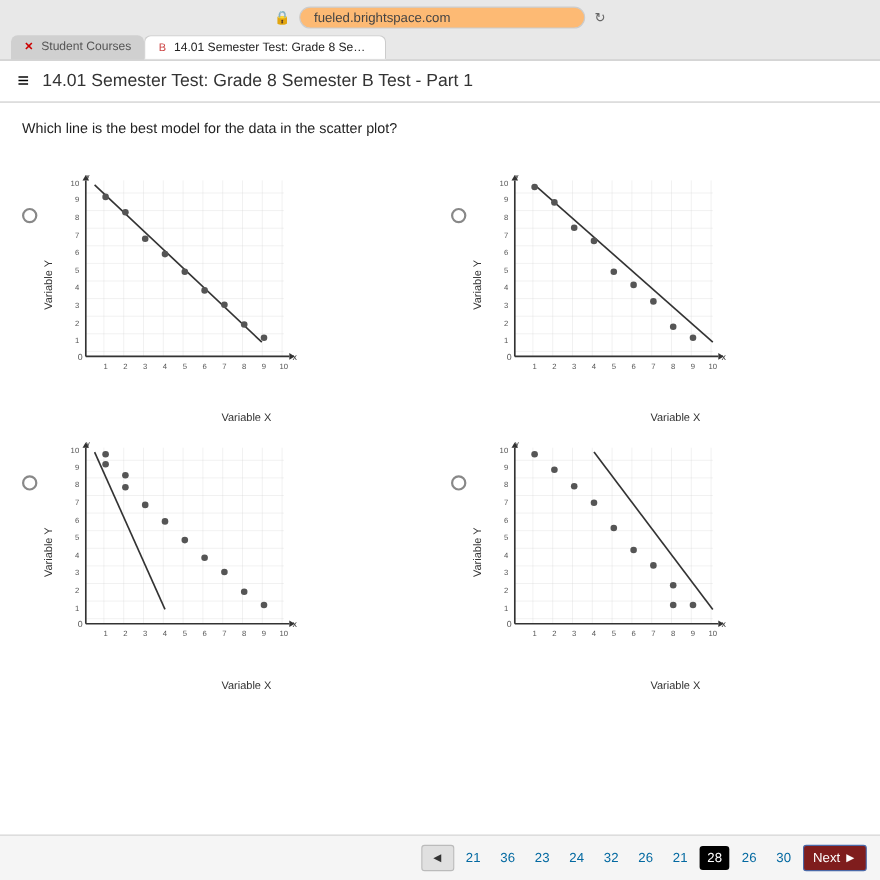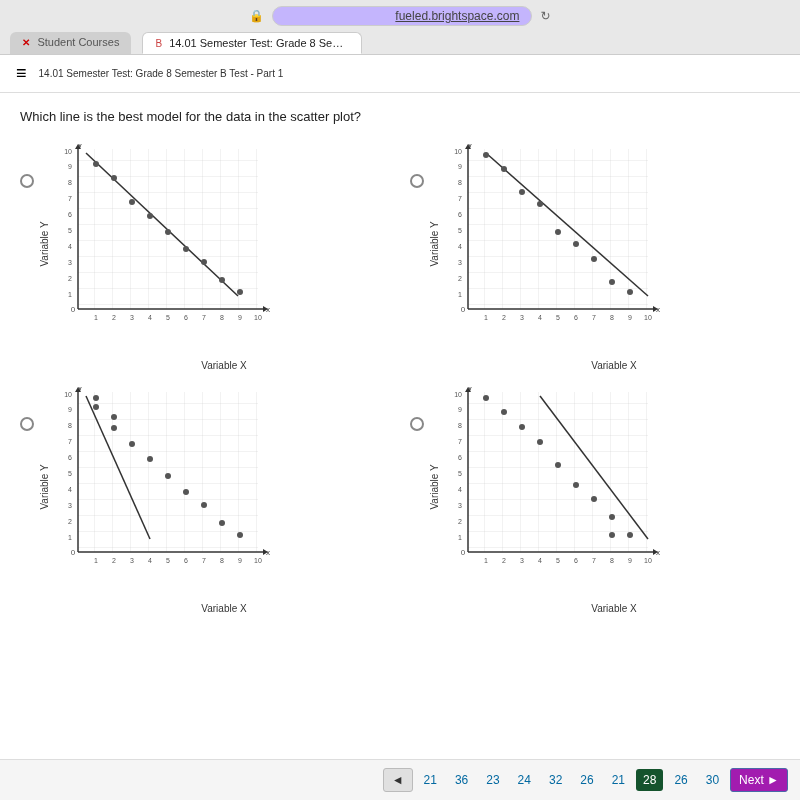--- a/index.html
+++ b/index.html
@@ -19,35 +19,34 @@
       flex-shrink: 0;
     }
     .address-bar-row {
       display: flex;
       align-items: center;
       justify-content: center;
       padding: 6px 10px;
       gap: 8px;
     }
     .address-bar {
-      background: #c4b5fd;
+      background: #fdba74;
       border: 1px solid #ccc;
       border-radius: 12px;
       padding: 2px 12px;
       font-size: 12px;
       color: #444;
       width: 260px;
-      text-align: right;
-      text-decoration: underline;
+      text-align: left;
     }
     .tabs-row {
       display: flex;
       align-items: stretch;
       padding: 0 10px;
-      gap: 11px;
+      gap: 0;
       border-bottom: 1px solid #ccc;
     }
     .tab {
       padding: 4px 12px;
       font-size: 11px;
       border-radius: 6px 6px 0 0;
       cursor: pointer;
       white-space: nowrap;
       overflow: hidden;
       text-overflow: ellipsis;
@@ -74,34 +73,34 @@
       display: flex;
       align-items: center;
       gap: 12px;
       flex-shrink: 0;
     }
     .hamburger {
       font-size: 18px;
       cursor: pointer;
     }
     .app-title {
-      font-size: 10px;
+      font-size: 16px;
       color: #333;
       font-weight: 500;
     }
 
     
     .main-content {
       background: white;
       flex: 1;
       overflow-y: auto;
       padding: 16px 20px;
       display: flex;
       flex-direction: column;
-      gap: 12px;
+      gap: 27px;
     }
     .question-text {
       font-size: 13px;
       color: #222;
       margin-bottom: 8px;
     }
 
     
     .graphs-grid {
       display: grid;
@@ -161,33 +160,33 @@
     .nav-btn {
       padding: 4px 8px;
       font-size: 12px;
       background: #e0e0e0;
       border: 1px solid #bbb;
       border-radius: 3px;
       cursor: pointer;
       color: #333;
     }
     .nav-btn.primary {
-      background: #a21caf;
+      background: #7f1d1d;
       color: white;
       border-color: #4a69a8;
     }
     .page-num {
       padding: 4px 7px;
       font-size: 12px;
       color: #0369a1;
       cursor: pointer;
       border-radius: 3px;
     }
     .page-num.active {
-      background: #14532d;
+      background: #000000;
       color: white;
       border-radius: 3px;
     }
   </style>
 </head>
 <body>
 
 <div class="browser-chrome">
   <div class="address-bar-row">
     <span style="font-size:12px;color:#666;">🔒</span>

